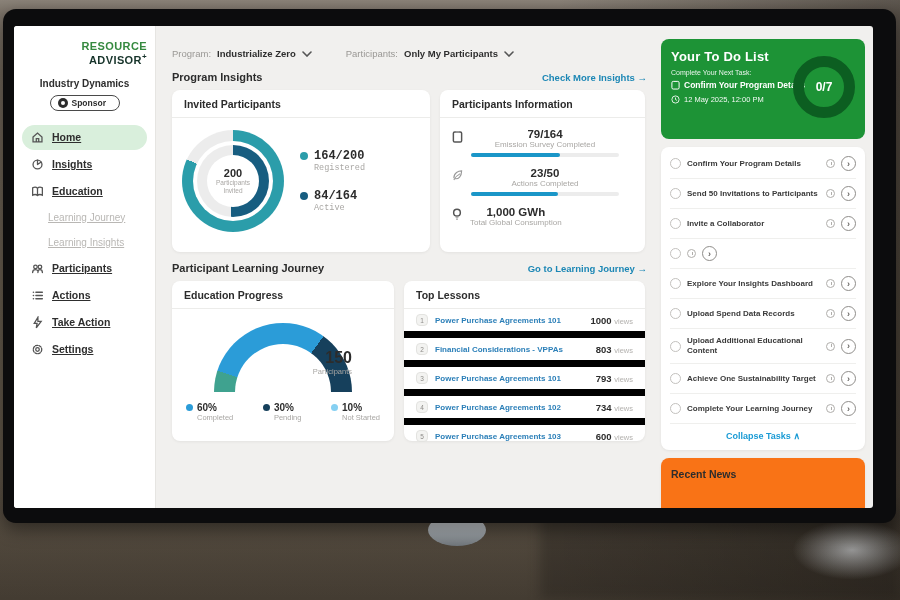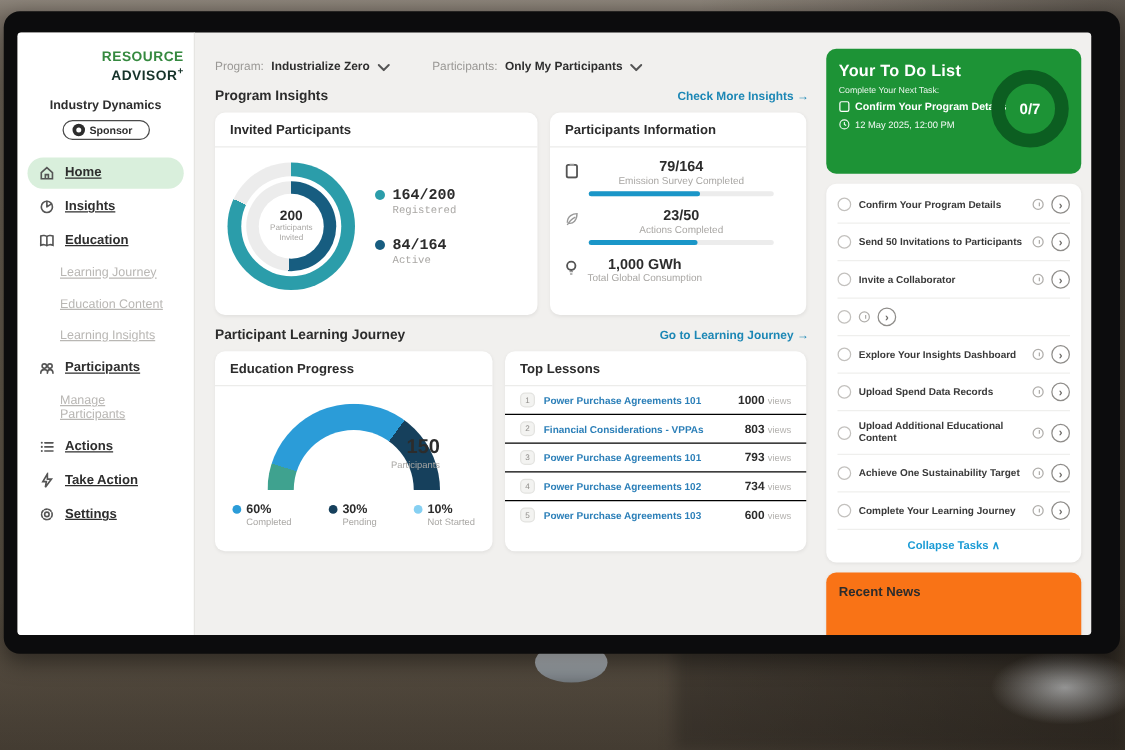--- a/index.html
+++ b/index.html
@@ -90,21 +90,21 @@
   .gauge-center .v { font-size:16px; font-weight:bold; color:#2c2c2c; }
   .gauge-center .l { font-size:7.5px; color:#a9a7a4; }
   .gauge-legend { display:flex; justify-content:space-between; padding:4px 14px 0; }
   .gl-item { display:flex; gap:4px; align-items:flex-start; }
   .gl-dot { width:7px; height:7px; border-radius:50%; margin-top:2px; }
   .gl-val { font-size:10px; font-weight:bold; color:#2c2c2c; }
   .gl-lbl { font-size:7.5px; color:#a9a7a4; }
 
   
   .card-lessons { width:241px; height:160px; }
-  .lesson-row { display:flex; align-items:center; gap:7px; padding:5px 12px; border-bottom:1px solid #000000; }
+  .lesson-row { display:flex; align-items:center; gap:7px; padding:5px 12px; border-bottom:7px solid #000000; }
   .lesson-row:last-child { border-bottom:none; }
   .rank { width:12px; height:12px; border-radius:4px; background:#f3f3f1; border:1px solid #e3e3e0; font-size:6.5px;
           color:#8d8b88; display:flex; align-items:center; justify-content:center; }
   .lesson-title { flex:1; font-size:8px; font-weight:bold; color:#2b7fb8; cursor:pointer; }
   .views { font-size:9.5px; font-weight:bold; color:#2c2c2c; }
   .views span { font-size:7.5px; font-weight:normal; color:#b3b1ae; }
 
   
   .rail { width:212px; min-width:212px; padding:13px 8px 0 0; }
   .todo-head { background:#1d9336; border-radius:8px; color:#fff; padding:10px 10px 0; position:relative; height:100px; }
@@ -169,35 +169,29 @@
     <div class="nav-item">
       <svg width="13" height="13" viewBox="0 0 16 16">
             <path class="chev" d="M2 3.5 C4 2.5 7 3 8 4 C9 3 12 2.5 14 3.5 V12.5 C12 11.5 9 12 8 13 C7 12 4 11.5 2 12.5 Z M8 4 V13"></path>
           </svg>
       <span>Education</span>
     </div>
     <div class="nav-item sub">
       <span>Learning Journey</span>
     </div>
     <div class="nav-item sub">
-      <span>Education Content</span>
-    </div>
-    <div class="nav-item sub">
       <span>Learning Insights</span>
     </div>
     <div class="nav-item">
       <svg width="13" height="13" viewBox="0 0 16 16">
             <circle class="chev" cx="5.5" cy="6" r="2.2"></circle>
             <circle class="chev" cx="11" cy="6" r="2.2"></circle>
             <path class="chev" d="M2 13 C2 10.5 4 9.5 5.5 9.5 C7 9.5 8 10 8.5 11 M8.5 13 C8.5 10.8 9.8 9.5 11 9.5 C12.5 9.5 14 10.5 14 13"></path>
           </svg>
       <span>Participants</span>
-    </div>
-    <div class="nav-item sub">
-      <span>Manage Participants</span>
     </div>
     <div class="nav-item">
       <svg width="13" height="13" viewBox="0 0 16 16">
             <path class="chev" d="M6 4 H14 M6 8 H14 M6 12 H14"></path>
             <circle cx="3" cy="4" r="1" fill="#555"></circle>
             <circle cx="3" cy="8" r="1" fill="#555"></circle>
             <circle cx="3" cy="12" r="1" fill="#555"></circle>
           </svg>
       <span>Actions</span>
     </div>

